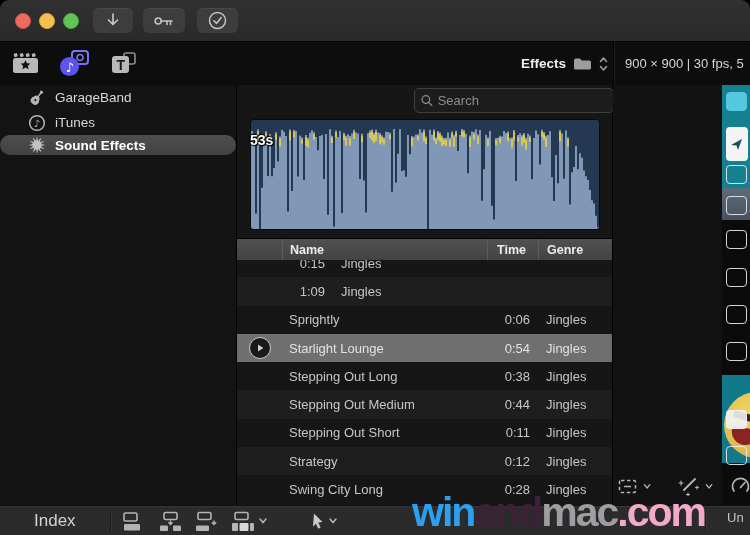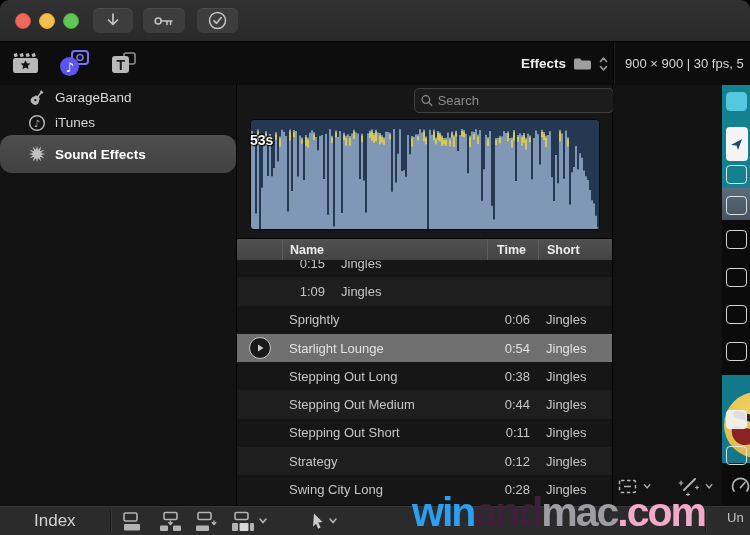--- a/index.html
+++ b/index.html
@@ -31,21 +31,21 @@
   .toolbar-divider{position:absolute;left:613px;top:0;width:1px;height:43px;background:#000;
     box-shadow:1px 0 0 #1f1f1f;}
   .res-info{position:absolute;left:625px;top:0;width:130px;height:43px;display:flex;align-items:center;
     color:#d6d6d6;font-size:13px;white-space:nowrap;overflow:hidden;}
 
   
   .sidebar{position:absolute;left:0;top:85px;width:236px;height:420px;background:#131313;
     border-right:1px solid #000;}
   .side-item{height:25px;display:flex;align-items:center;padding-left:28px;gap:9px;
     color:#d8d8d8;font-size:13.5px;}
-  .side-item.selected{background:linear-gradient(#4e4e4e,#414141);color:#ffffff;font-weight:600;height:38px;border-radius:12px;}
+  .side-item.selected{background:linear-gradient(#4e4e4e,#414141);color:#ffffff;font-weight:600;height:20px;border-radius:12px;}
 
   
   .browser{position:absolute;left:237px;top:85px;width:375px;height:420px;background:#161616;}
   .search-field{position:absolute;left:177px;top:3px;width:186px;height:23px;background:#1c1c1c;
     border:1px solid #3f3f3f;border-radius:5px;display:flex;align-items:center;padding:0 6px;gap:3px;}
   .search-field input{background:transparent;border:none;outline:none;color:#cfcfcf;font-size:13px;
     width:100%;font-family:"Liberation Sans",sans-serif;}
   .search-field input::placeholder{color:#8d8d8d;}
   .waveform-box{position:absolute;left:13px;top:34px;width:348px;height:109px;border-radius:4px;
     overflow:hidden;border:1px solid #0a0a0a;background:#243852;}
@@ -283,21 +283,21 @@
         <rect x="308" y="11.9" width="2" height="9.6" fill="#d9c850"></rect>
         <rect x="316" y="19.2" width="2" height="7.4" fill="#d9c850"></rect>
       </svg>
   </div>
   <span class="wave-duration">53s</span>
 
   <div class="list-header">
     <div class="lh-icon"></div>
     <div class="lh-name">Name</div>
     <div class="lh-time">Time</div>
-    <div class="lh-genre">Short</div>
+    <div class="lh-genre">Genre</div>
   </div>
 
   <div class="sound-list">
       <div class="row">
         <div class="c-icon"></div>
         <div class="c-time">0:15</div>
         <div class="c-genre">Jingles</div>
       </div>
       <div class="row alt">
         <div class="c-icon"></div>

